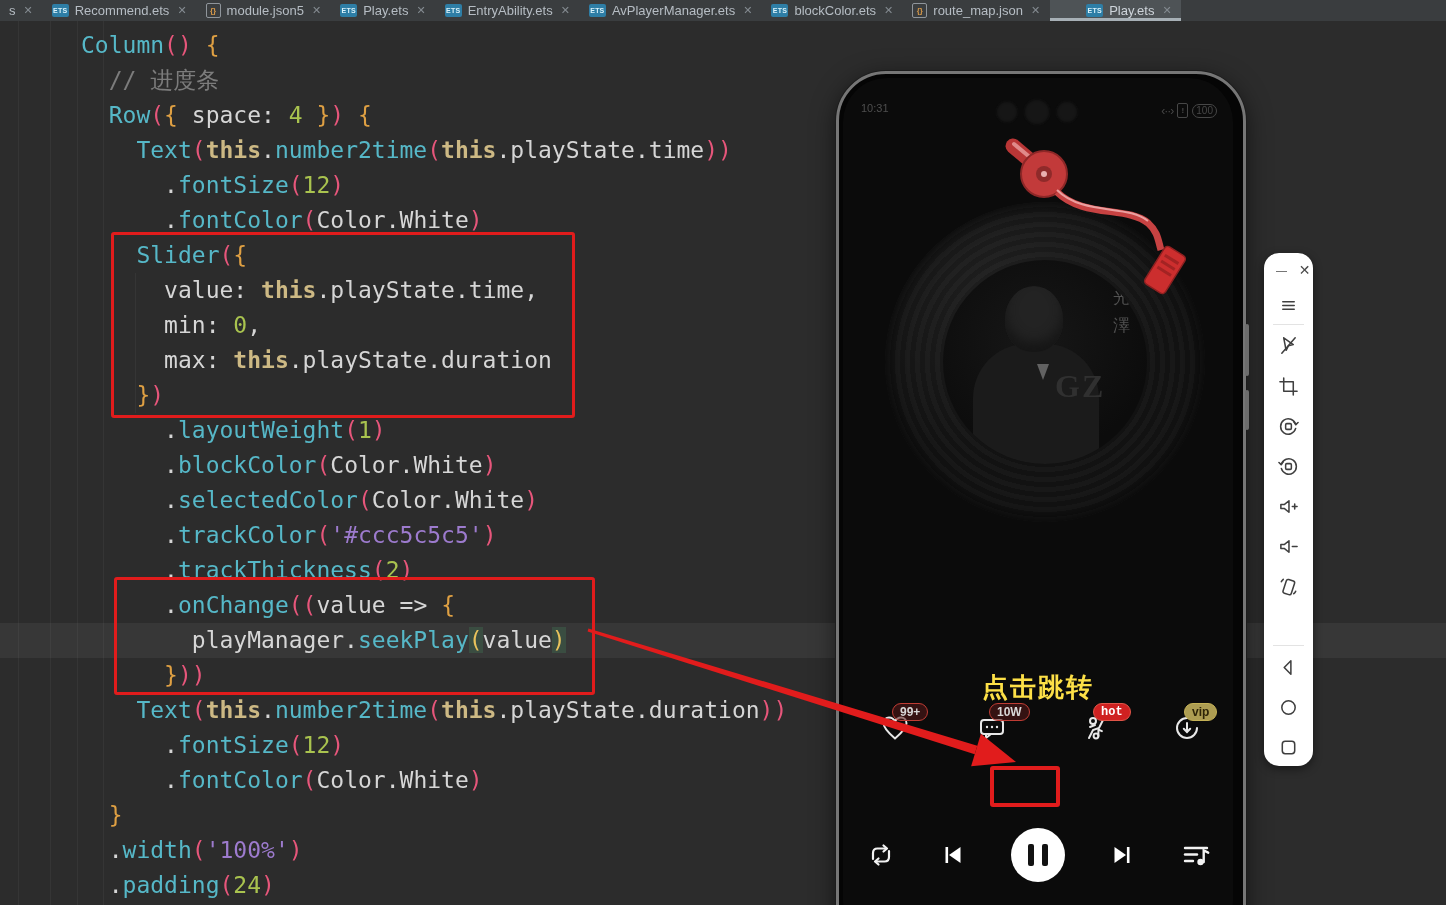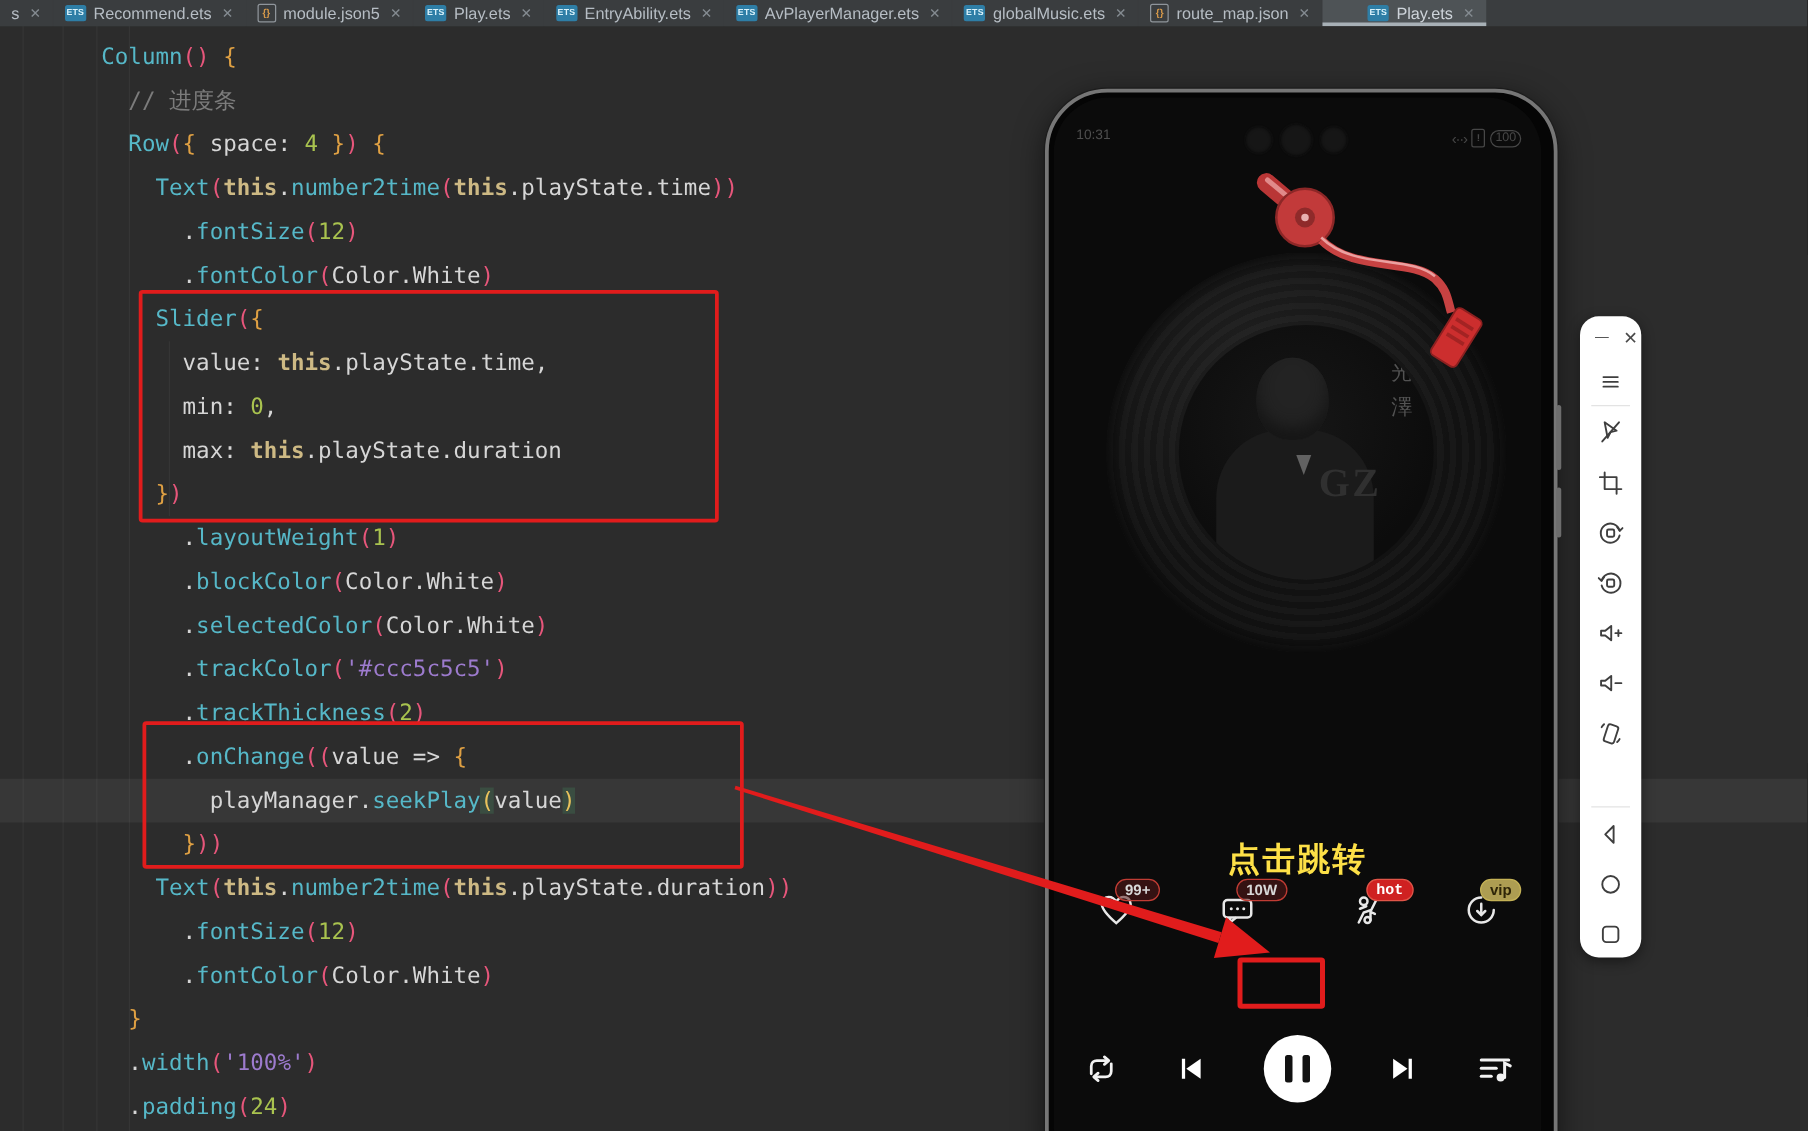--- a/index.html
+++ b/index.html
@@ -16,21 +16,21 @@
   .fico{display:inline-flex;align-items:center;justify-content:center;flex:none;}
   .fico.ets{width:17px;height:13px;border-radius:2px;background:#2e7ea6;color:#d9f2fb;
             font-size:7px;font-weight:bold;letter-spacing:.2px;}
   .fico.json{width:13px;height:13px;border-radius:2px;border:1px solid #8f959b;color:#d89a4a;
              font-size:8px;font-weight:bold;}
   
   #editor{position:absolute;left:0;top:21px;width:1446px;height:884px;}
   .guide{position:absolute;top:0;bottom:0;width:1px;background:rgba(255,255,255,.045);}
   #cur-band{position:absolute;left:0;top:602px;width:1446px;height:35px;background:#373737;}
   #code{position:absolute;left:81px;top:7px;font-family:"DejaVu Sans Mono",monospace;
-        font-size:18px;line-height:35px;white-space:pre;}
+        font-size:23px;line-height:35px;white-space:pre;}
   .cl{height:35px;}
   .tok-k{color:#56b8c8}.tok-t{color:#cdb984;font-weight:bold}.tok-n{color:#a9c34f}
   .tok-s{color:#9d7bce}.tok-p{color:#e7567b}.tok-o{color:#dfa043}.tok-w{color:#d6d6d6}
   .tok-c{color:#7c7c7c}.tok-m{color:#e9c25c;background:#3a4d41}
   
   .redbox{position:absolute;border:3px solid #e11c1c;border-radius:3px;z-index:9;}
   #overlay{position:absolute;left:0;top:0;width:1446px;height:905px;z-index:9;pointer-events:none;}
   
   #phone{position:absolute;left:836px;top:71px;width:404px;height:880px;z-index:5;
          background:#050505;border:3px solid #767676;border-radius:50px;
@@ -60,21 +60,21 @@
             background:#1b1b1b;}
   .sil-collar{position:absolute;left:94px;top:104px;width:0;height:0;
               border-left:6px solid transparent;border-right:6px solid transparent;
               border-top:16px solid #9d9d9d;opacity:.55;}
   #al-chars{position:absolute;left:170px;top:24px;font-size:17px;line-height:28px;color:#525252;text-align:center;}
   #al-wm{position:absolute;left:112px;top:108px;font-size:32px;font-weight:bold;color:#303030;
          font-family:"Liberation Serif",serif;letter-spacing:2px;}
   
   #tap-hint{position:absolute;left:0;top:592px;width:390px;text-align:center;
             font-size:26px;font-weight:bold;color:#fde047;letter-spacing:2px;}
-  #actions{position:absolute;left:0;top:630px;width:390px;height:50px;}
+  #actions{position:absolute;left:0;top:630px;width:390px;height:50px;text-align:right;}
   .act{position:absolute;top:4px;width:34px;height:34px;}
   .act svg{width:32px;height:32px;}
   .badge{position:absolute;left:15px;top:-9px;font-size:12px;font-weight:bold;border-radius:9px;
          padding:1px 7px;line-height:14px;white-space:nowrap;}
   .badge.outline{background:rgba(90,25,25,.55);border:1.5px solid #c03c34;color:#d8d8d8;}
   .badge.fill-red{background:#cf2121;border:1.5px solid #e05548;color:#fff;}
   .badge.fill-gold{background:#ad9d52;border:1.5px solid #c5b256;color:#2e2508;}
   
   #prog{position:absolute;left:0;top:690px;width:390px;height:30px;color:#e3e3e3;font-size:14px;}
   #p-elapsed{position:absolute;left:24px;top:8px;}
@@ -128,21 +128,21 @@
         <span>EntryAbility.ets</span>
         <span class="x">✕</span>
       </div>
       <div class="tab">
         <span class="fico ets">ETS</span>
         <span>AvPlayerManager.ets</span>
         <span class="x">✕</span>
       </div>
       <div class="tab">
         <span class="fico ets">ETS</span>
-        <span>globalMusic.ets</span>
+        <span>blockColor.ets</span>
         <span class="x">✕</span>
       </div>
       <div class="tab">
         <span class="fico json">{}</span>
         <span>route_map.json</span>
         <span class="x">✕</span>
       </div>
       <div class="tab active">
         <span class="fico ets">ETS</span>
         <span>Play.ets</span>

